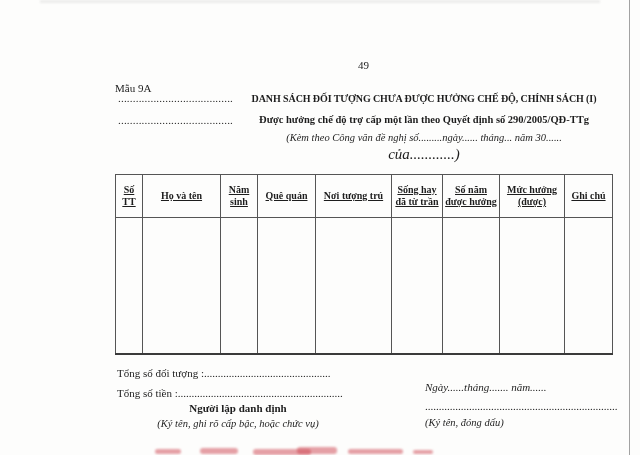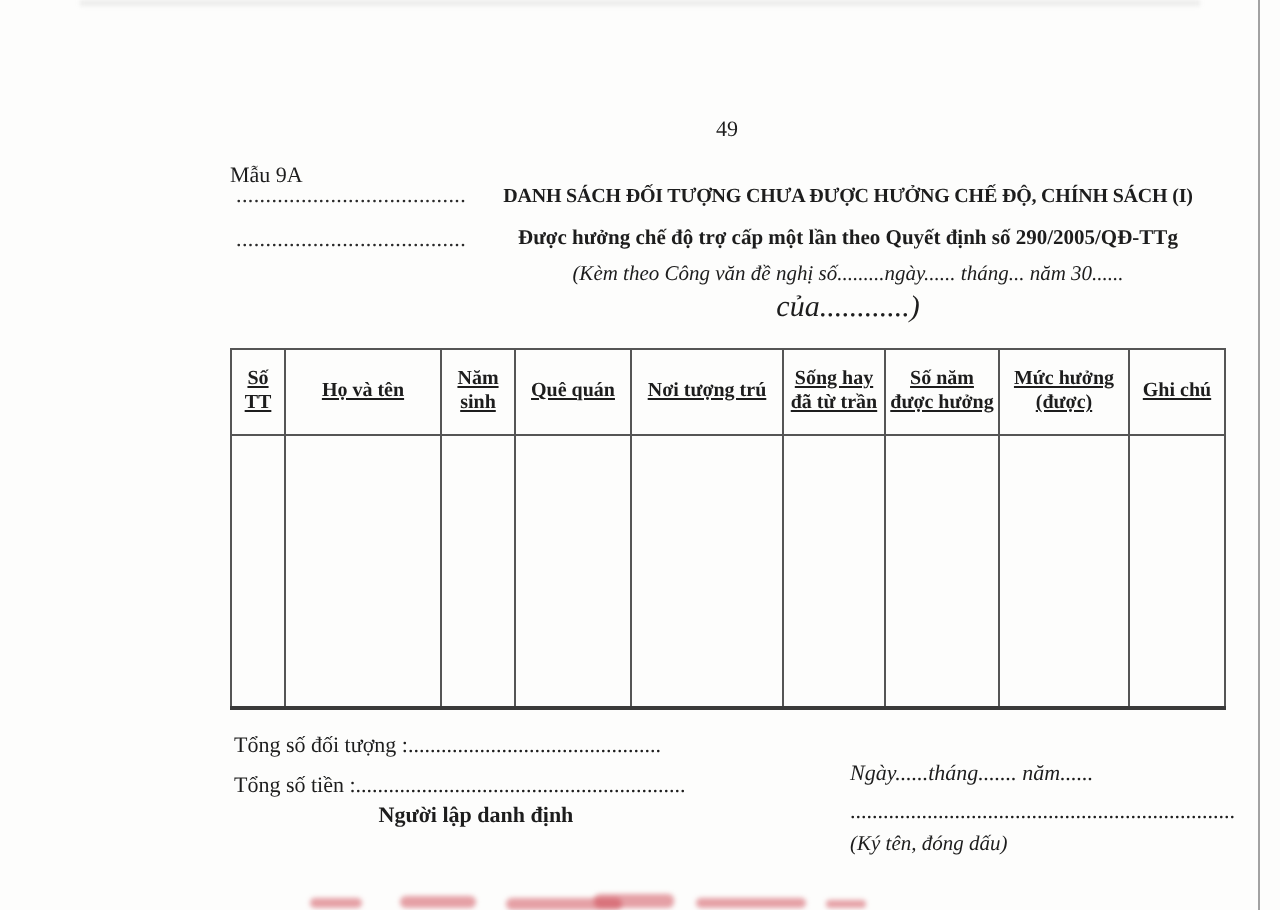--- a/index.html
+++ b/index.html
@@ -151,20 +151,21 @@
         <td></td>
         <td></td>
       </tr>
     </tbody>
   </table>
 
   <div class="abs footer-line total-subjects">Tổng số đối tượng :..............................................</div>
   <div class="abs footer-line total-money">Tổng số tiền :............................................................</div>
 
   <div class="abs maker-block maker-title">Người lập danh định</div>
+  <div class="abs maker-block maker-note">(Ký tên, ghi rõ cấp bậc, hoặc chức vụ)</div>
 
   <div class="abs sign-block date-line">Ngày......tháng....... năm......</div>
   <div class="abs sign-block sign-dots">......................................................................</div>
   <div class="abs sign-block sign-note">(Ký tên, đóng dấu)</div>
 
   <div class="abs red-marks">
     <i class="rb1"></i>
     <i class="rb2"></i>
     <i class="rb3"></i>
     <i class="rb4"></i>

